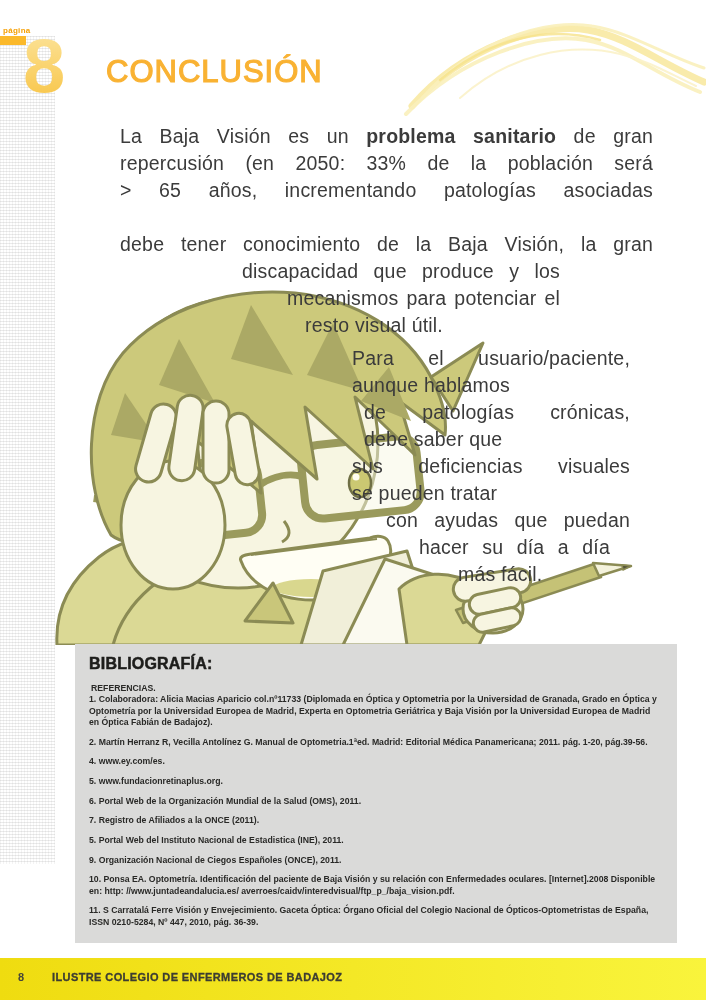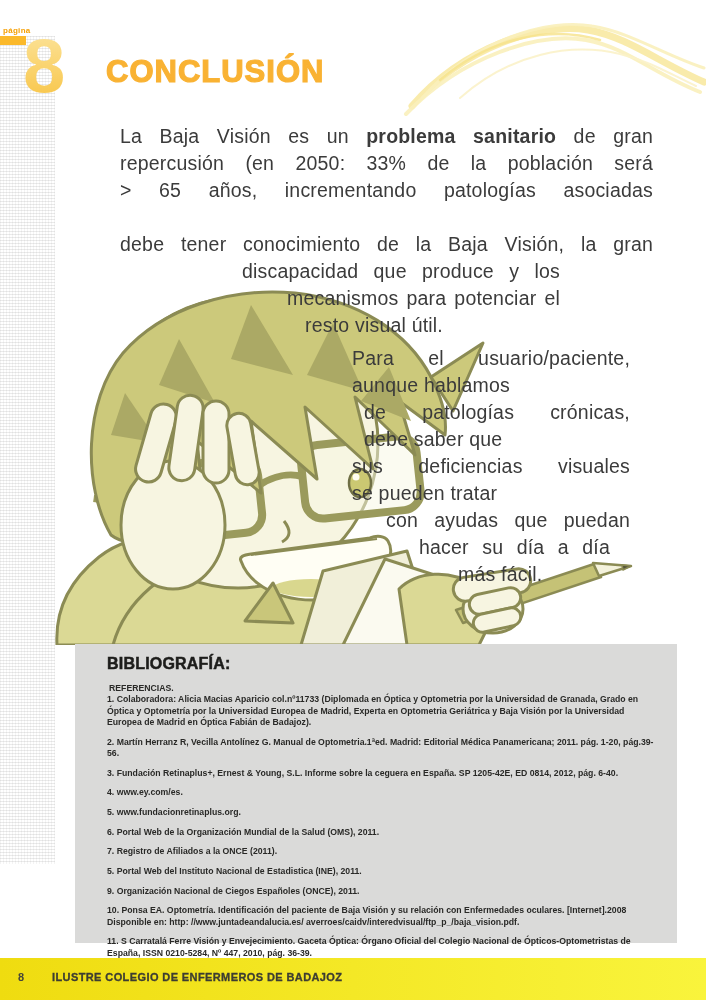--- a/index.html
+++ b/index.html
@@ -9,35 +9,35 @@
   
   .grid{position:absolute;left:0;top:36px;width:55px;height:828px;
     background-image:
       repeating-linear-gradient(to bottom, rgba(110,110,110,0.14) 0 1px, transparent 1px 3px),
       repeating-linear-gradient(to right, rgba(110,110,110,0.08) 0 1px, transparent 1px 3px);}
   .pagina-label{position:absolute;left:3px;top:26px;font-size:8px;font-weight:bold;color:#F69F00;letter-spacing:.3px;}
   .pagina-box{position:absolute;left:0;top:36px;width:26px;height:9px;background:#FBB92B;}
   .big-num{position:absolute;left:23px;top:28px;font-size:76px;font-weight:800;line-height:1;
     background:linear-gradient(#FCE49C,#F8C445);-webkit-background-clip:text;background-clip:text;color:transparent;}
 
-  .title{position:absolute;left:106px;top:54px;font-size:31px;font-weight:bold;color:#F9B233;
+  .title{position:absolute;left:106px;top:54px;font-size:31px;font-weight:normal;color:#F9B233;
     -webkit-text-stroke:1.2px #F9B233;letter-spacing:1px;}
 
   .swoosh{position:absolute;left:400px;top:2px;}
   .illu{position:absolute;left:55px;top:283px;}
 
   
   .l{position:absolute;font-size:19.5px;line-height:28px;height:28px;color:#3B3B3B;letter-spacing:.2px;z-index:3;}
   .j{text-align:justify;text-align-last:justify;}
   .nw{white-space:nowrap;}
   .b{font-weight:bold;}
 
   
   .biblio{position:absolute;left:75px;top:644px;width:602px;height:299px;background:#DADAD9;
-    box-sizing:border-box;padding:11px 20px 0 32px;z-index:4;}
+    box-sizing:border-box;padding:11px 20px 0 14px;z-index:4;}
   .biblio-title{font-size:16px;font-weight:bold;color:#1D1D1B;-webkit-text-stroke:.5px #1D1D1B;
     letter-spacing:.2px;margin:0 0 10px 0;}
   .refs-label{padding-left:2px;}
   .refs-label,.ref{font-size:8.7px;font-weight:bold;color:#292927;line-height:11.3px;}
   .ref{margin-bottom:8.4px;}
 
   
   .footer{position:absolute;left:0;top:958px;width:706px;height:42px;
     background:linear-gradient(90deg,#EFDC10,#F9F43C);z-index:5;}
   .footer-num{position:absolute;left:18px;top:13px;font-size:11px;font-weight:bold;color:#45453A;}
@@ -137,21 +137,20 @@
   <div class="l nw" style="left:352px;top:479px;">se pueden tratar</div>
   <div class="l j" style="left:386px;top:506px;width:244px;">con ayudas que puedan</div>
   <div class="l j" style="left:419px;top:533px;width:191px;">hacer su día a día</div>
   <div class="l nw" style="left:458px;top:560px;">más fácil.</div>
 
   <div class="biblio">
     <div class="biblio-title">BIBLIOGRAFÍA:</div>
     <div class="refs-label">REFERENCIAS.</div>
     <div class="ref">1. Colaboradora: Alicia Macias Aparicio col.nº11733 (Diplomada en Óptica y Optometria por la Universidad de Granada, Grado en Óptica y Optometría por la Universidad Europea de Madrid, Experta en Optometria Geriátrica y Baja Visión por la Universidad Europea de Madrid en Óptica Fabián de Badajoz).</div>
     <div class="ref">2. Martín Herranz R, Vecilla Antolínez G. Manual de Optometria.1ªed. Madrid: Editorial Médica Panamericana; 2011. pág. 1-20, pág.39-56.</div>
-    <div class="ref">3. Fundación Retinaplus+, Ernest &amp; Young, S.L. Informe sobre la ceguera en España. SP 1205-42E, ED 0814, 2012, pág. 6-40.</div>
     <div class="ref">4. www.ey.com/es.</div>
     <div class="ref">5. www.fundacionretinaplus.org.</div>
     <div class="ref">6. Portal Web de la Organización Mundial de la Salud (OMS), 2011.</div>
     <div class="ref">7. Registro de Afiliados a la ONCE (2011).</div>
     <div class="ref">5. Portal Web del Instituto Nacional de Estadistica (INE), 2011.</div>
     <div class="ref">9. Organización Nacional de Ciegos Españoles (ONCE), 2011.</div>
     <div class="ref">10. Ponsa EA. Optometría. Identificación del paciente de Baja Visión y su relación con Enfermedades oculares. [Internet].2008 Disponible en: http: //www.juntadeandalucia.es/ averroes/caidv/interedvisual/ftp_p_/baja_vision.pdf.</div>
     <div class="ref">11. S Carratalá Ferre Visión y Envejecimiento. Gaceta Óptica: Órgano Oficial del Colegio Nacional de Ópticos-Optometristas de España, ISSN 0210-5284, Nº 447, 2010, pág. 36-39.</div>
   </div>
 

